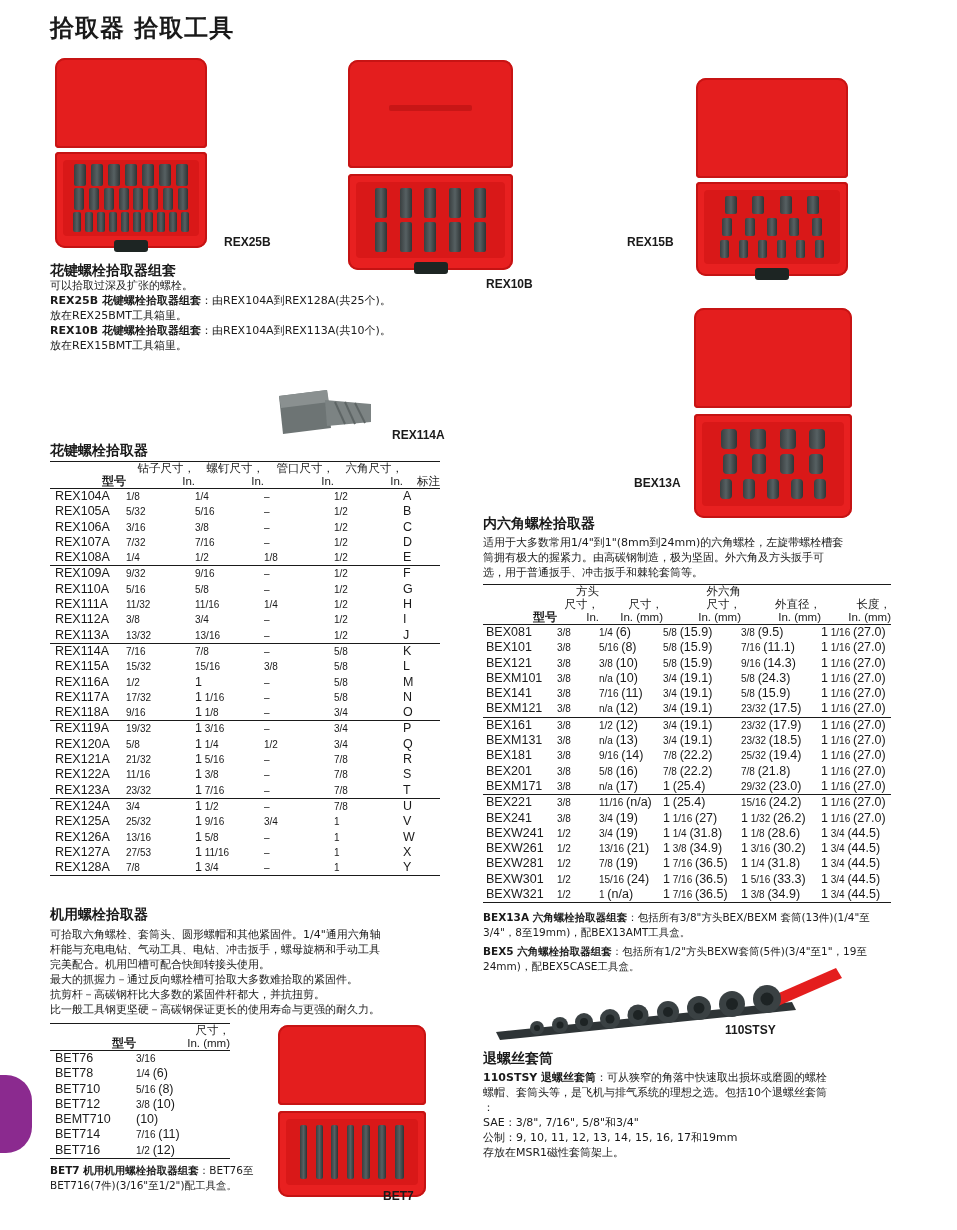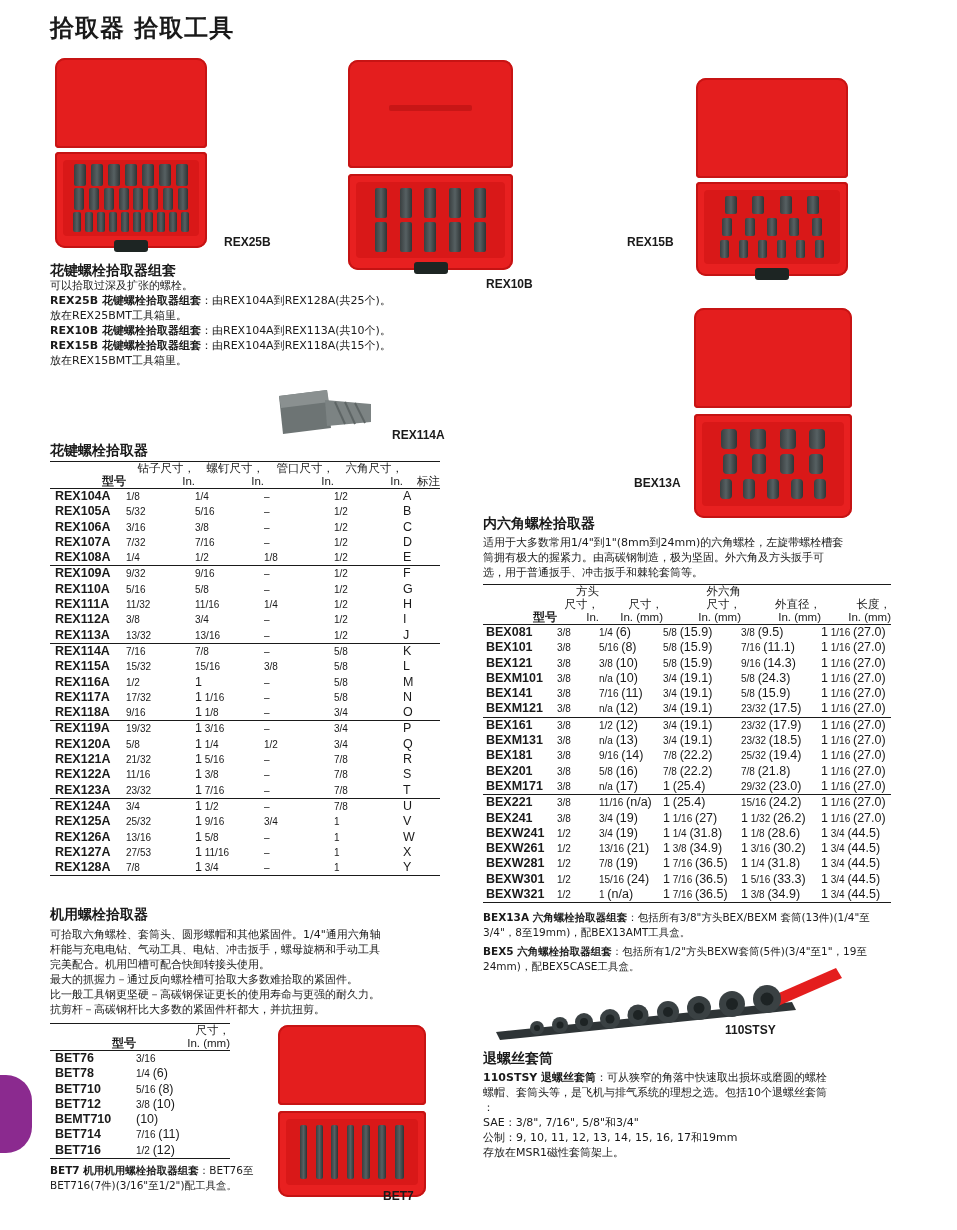--- a/index.html
+++ b/index.html
@@ -22,21 +22,21 @@
 
   .section-title { font-size: 14px; font-weight: bold; color: #1a1a1a; }
   .para { font-size: 11px; line-height: 15px; color: #1a1a1a; }
   .para b { font-weight: bold; }
 
   table.spec { border-collapse: collapse; font-family: "Liberation Sans", sans-serif; }
   table.spec th { font-weight: normal; text-align: right; vertical-align: bottom; font-size: 11.5px; line-height: 13px; padding: 0; }
   table.spec th.first { font-size: 12px; font-weight: bold; }
   table.spec thead tr { border-top: 1.5px solid #1a1a1a; border-bottom: 1.5px solid #1a1a1a; }
   table.spec td { padding: 0; font-size: 10px; line-height: 15.3px; vertical-align: bottom; white-space: nowrap; }
-  table.spec td.model { font-weight: bold; font-size: 12.5px; }
+  table.spec td.model { font-weight: normal; font-size: 12.5px; }
   table.spec td .big { font-size: 12.5px; }
   table.spec tr.group-end { border-bottom: 1.5px solid #1a1a1a; }
   table.spec td.note { font-size: 12.5px; }
 
   .purple-tab { left: 0; top: 1075px; width: 32px; height: 78px; background: #8b2a8f; border-radius: 0 26px 26px 0; }
 </style>
 </head>
 <body>
 
 <div class="abs page-title">拾取器  拾取工具</div>
@@ -166,21 +166,20 @@
   </div>
 </div>
 <div class="abs label-bold" style="left:634px; top:476px;">BEX13A</div>
 
 <div class="abs" style="left:50px; top:263px; width:420px;">
   <div class="section-title" style="line-height:15px;">花键螺栓拾取器组套</div>
   <div class="para">可以拾取过深及扩张的螺栓。</div>
   <div class="para"><b>REX25B 花键螺栓拾取器组套</b><span>：由REX104A到REX128A(共25个)。</span></div>
   <div class="para">放在REX25BMT工具箱里。</div>
   <div class="para"><b>REX10B 花键螺栓拾取器组套</b><span>：由REX104A到REX113A(共10个)。</span></div>
-  <div class="para"><b>REX15B 花键螺栓拾取器组套</b><span>：由REX104A到REX118A(共15个)。</span></div>
   <div class="para">放在REX15BMT工具箱里。</div>
 </div>
 
 <svg class="abs" style="left:275px; top:388px;" width="110" height="50" viewBox="0 0 110 50">
   <polygon points="4,8 52,2 56,40 8,46" fill="#6d7474"></polygon>
   <polygon points="4,8 52,2 54,14 6,20" fill="#8a9090"></polygon>
   <polygon points="50,12 96,16 96,34 52,38" fill="#7c8383"></polygon>
   <line x1="60" y1="14" x2="70" y2="36" stroke="#5e6565" stroke-width="2"></line>
   <line x1="70" y1="14" x2="80" y2="36" stroke="#5e6565" stroke-width="2"></line>
   <line x1="80" y1="15" x2="90" y2="35" stroke="#5e6565" stroke-width="2"></line>
@@ -428,22 +427,22 @@
       </tr>
     </tbody>
 </table>
 
 <div class="abs" style="left:50px; top:906px; width:420px;">
   <div class="section-title" style="margin-bottom:3px;">机用螺栓拾取器</div>
   <div class="para">可拾取六角螺栓、套筒头、圆形螺帽和其他紧固件。1/4"通用六角轴</div>
   <div class="para">杆能与充电电钻、气动工具、电钻、冲击扳手，螺母旋柄和手动工具</div>
   <div class="para">完美配合。机用凹槽可配合快卸转接头使用。</div>
   <div class="para">最大的抓握力－通过反向螺栓槽可拾取大多数难拾取的紧固件。</div>
+  <div class="para">抗剪杆－高碳钢杆比大多数的紧固件杆都大，并抗扭剪。</div>
   <div class="para">比一般工具钢更坚硬－高碳钢保证更长的使用寿命与更强的耐久力。</div>
-  <div class="para">抗剪杆－高碳钢杆比大多数的紧固件杆都大，并抗扭剪。</div>
 </div>
 
 <table class="spec abs" style="left:50px; top:1023px; width:180px;">
   <colgroup>
       <col style="width:86px">
       <col style="width:94px">
     </colgroup>
   <thead>
     <tr>
       <th class="first" style="padding-left:5px;">

